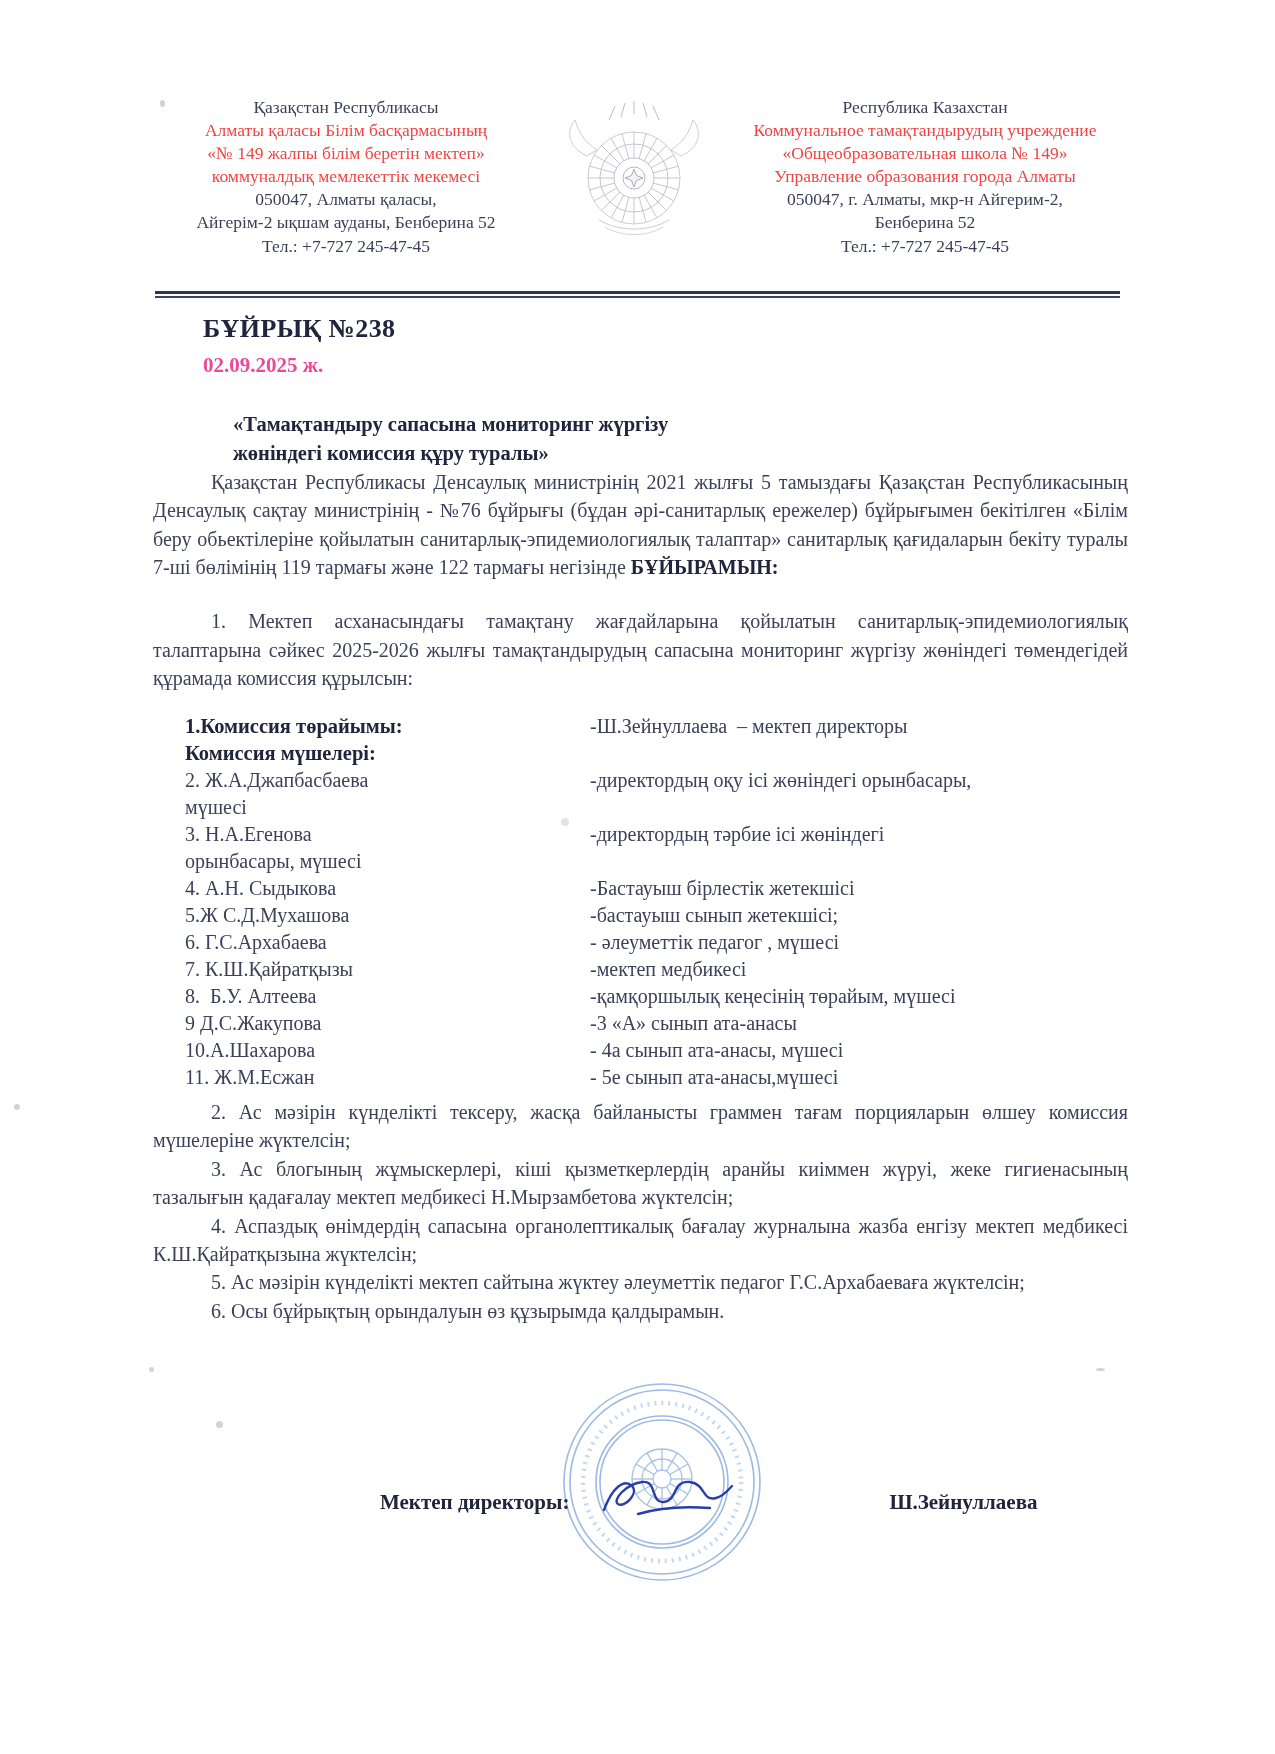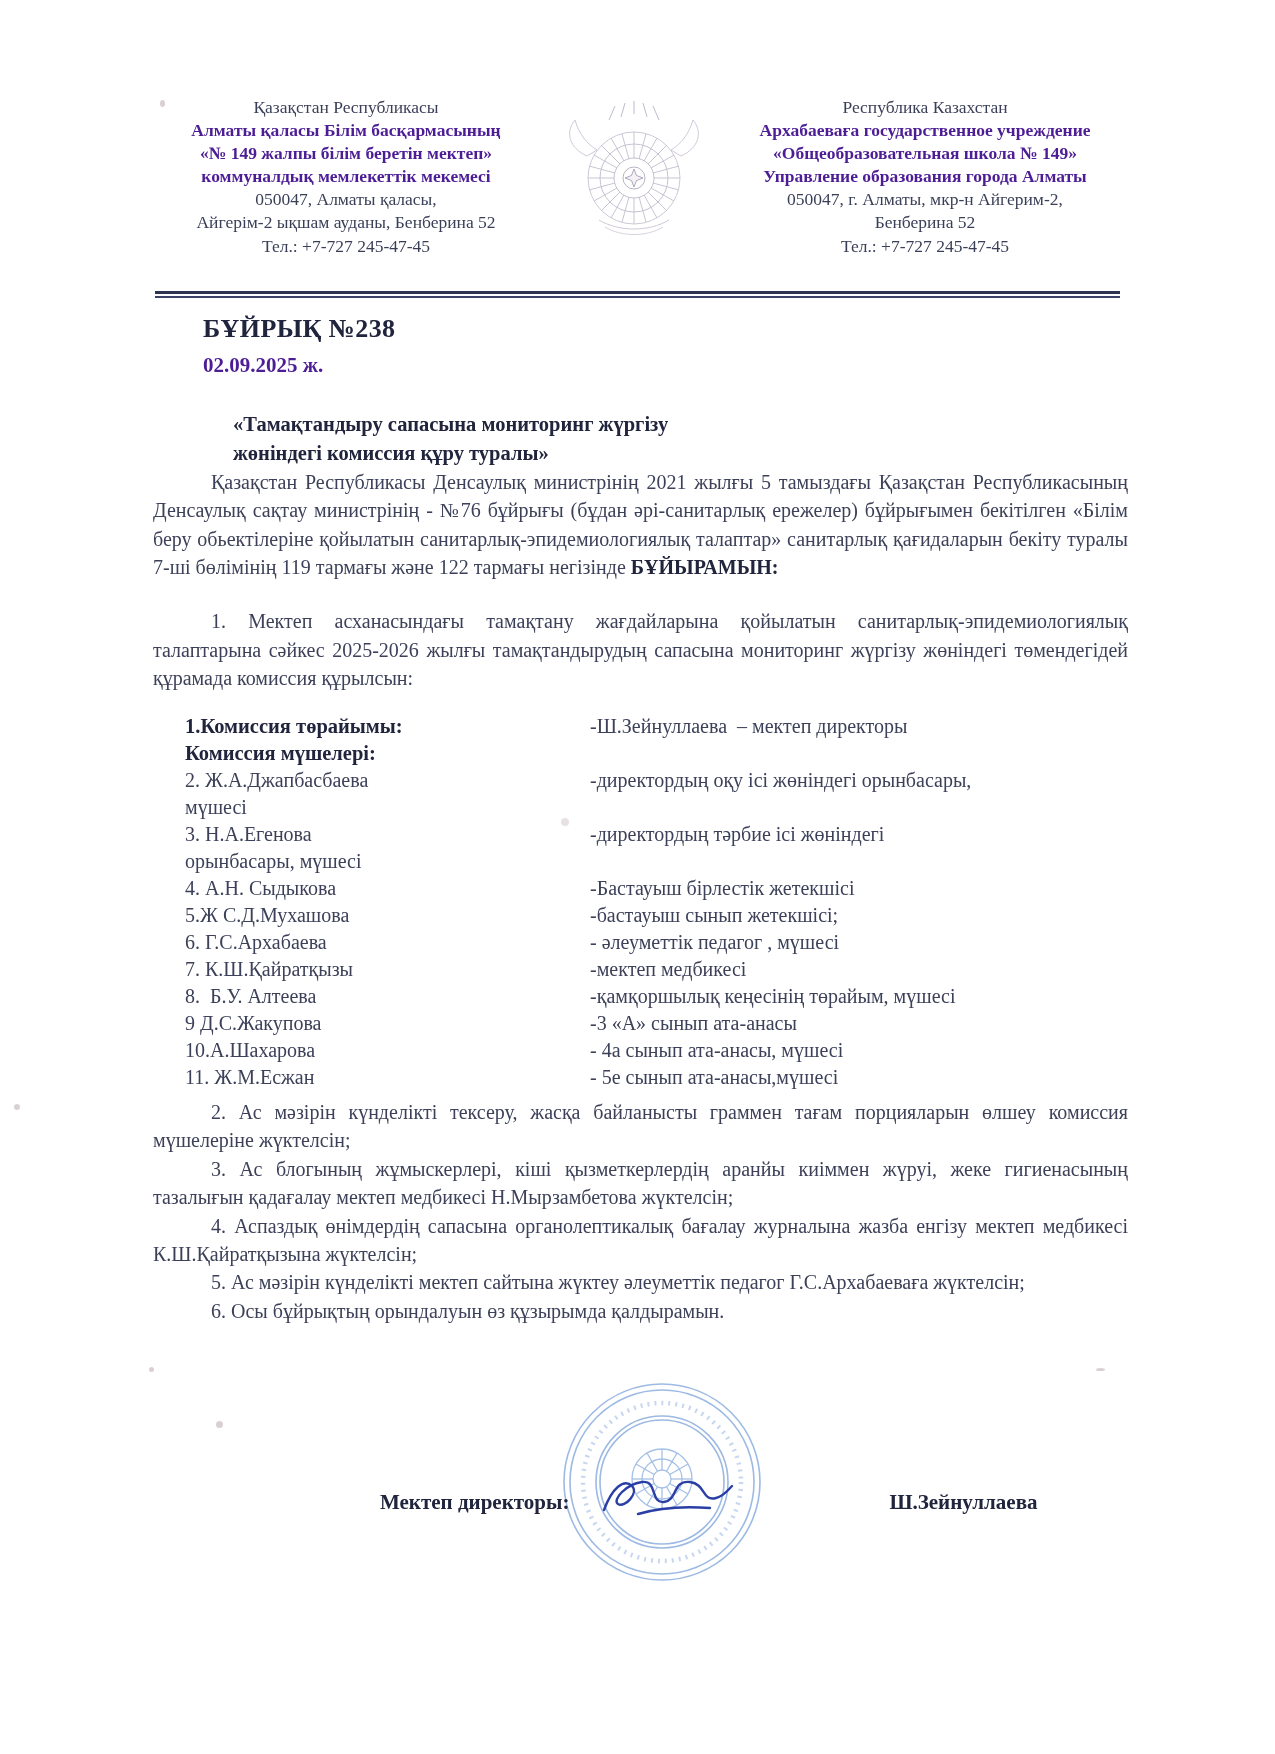--- a/index.html
+++ b/index.html
@@ -40,22 +40,22 @@
   }
   .lh-col {
     width: 392px;
     text-align: center;
     line-height: 1.32;
     font-size: 17.5px;
     color: #3a3f58;
   }
   .lh-col.right { width: 400px; }
   .lh-col .b {
-    font-weight: bold;
-    color: #4c1d95;
+    font-weight: normal;
+    color: #ef4444;
   }
   .lh-col .ln { display: block; }
 
   
   .emblem {
     width: 150px;
     height: 160px;
     position: relative;
     flex: 0 0 150px;
     margin-top: 4px;
@@ -96,21 +96,21 @@
     font-size: 26px;
     letter-spacing: .4px;
     margin-left: 50px;
     color: #20243c;
   }
   .order-date {
     font-weight: bold;
     font-size: 21px;
     margin-left: 50px;
     margin-top: 6px;
-    color: #4c1d95;
+    color: #ec4899;
   }
   .subject {
     margin-left: 80px;
     margin-top: 30px;
     font-weight: bold;
     font-size: 20.5px;
     line-height: 1.42;
     color: #20243c;
   }
   p.para {
@@ -276,21 +276,21 @@
           <path d="M50,20 L56,6 M62,17 L66,3 M75,14 L75,1 M88,17 L84,3 M100,20 L94,6" stroke="#9b90ad"></path>
 
           <path d="M40,120 C60,132 90,132 110,120" stroke="#b3a7c0"></path>
           <path d="M46,127 C62,137 88,137 104,127" stroke="#c0b5cb"></path>
         </g>
       </svg>
     </div>
 
     <div class="lh-col right">
       <span class="ln">Республика  Казахстан</span>
-      <span class="ln b">Архабаеваға государственное учреждение</span>
+      <span class="ln b">Коммунальное тамақтандырудың учреждение</span>
       <span class="ln b">«Общеобразовательная школа № 149»</span>
       <span class="ln b">Управление образования города Алматы</span>
       <span class="ln">050047, г. Алматы, мкр-н Айгерим-2,</span>
       <span class="ln">Бенберина 52</span>
       <span class="ln">Тел.: +7-727 245-47-45</span>
     </div>
   </div>
 
   <div class="rule-wrap">
     <div class="rule-thick"></div>

